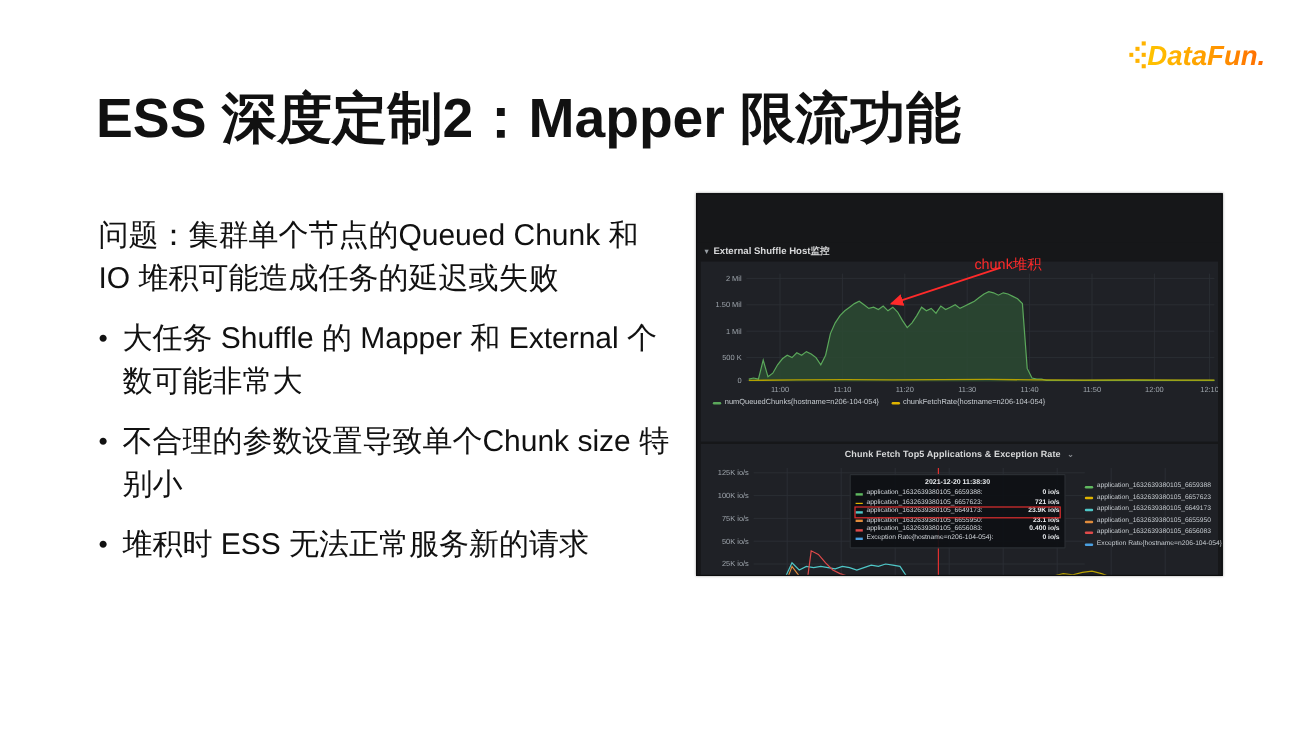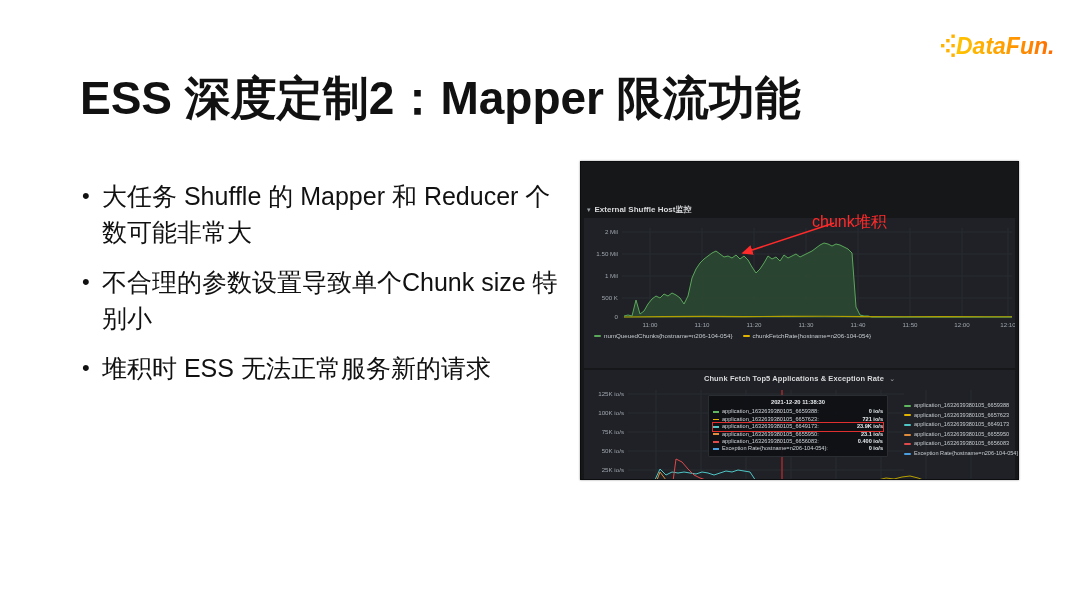--- a/index.html
+++ b/index.html
@@ -50,21 +50,21 @@
     display:inline-block;border:1.4px solid #e02f2f;padding:1px 4px 1px 4px;
     position:relative;left:-38px;
   }
   .ptitle-plain{display:inline-block;}
   .ptitle-plain .cv{color:#8e9196;font-size:7px;margin-left:3px;}
   .plot{position:relative;width:100%;}
   .plot svg{display:block;width:100%;height:100%;}
   .axis-lbl{fill:#9fa6ad;font-size:6.2px;font-family:"Liberation Sans",sans-serif;}
   .grid-l{stroke:#2c3036;stroke-width:.7;}
   .annot{
-    position:absolute;color:#ff2a2a;font-size:16px;font-weight:500;
+    position:absolute;color:#ff2a2a;font-size:12px;font-weight:500;
     white-space:nowrap;font-family:"Liberation Sans","DejaVu Sans",sans-serif;
   }
   .legend-row{
     display:flex;gap:10px;padding:2px 0 0 10px;align-items:center;
     color:#c7ccd1;font-size:6.2px;
   }
   .legend-row .item{display:flex;align-items:center;gap:3px;}
   .swatch{width:7px;height:2px;display:inline-block;border-radius:1px;}
   
   .tooltip{
@@ -106,24 +106,25 @@
       <rect x="10.4" y="4.5" width="3.4" height="3.4"></rect>
         <rect x="10.4" y="23.5" width="3.4" height="3.4"></rect>
     </g>
     <text x="15" y="24" font-family="Liberation Sans, sans-serif" font-size="23" font-weight="bold" font-style="italic" fill="url(#gf)">DataFun.</text>
   </svg>
 </div>
 
 <div class="slide-title">ESS 深度定制2：Mapper 限流功能</div>
 
 <div class="body-col">
+  <p class="lead">问题：集群单个节点的Queued Chunk 和 IO 堆积可能造成任务的延迟或失败</p>
 
   <div class="bullet">
     <span class="dot">•</span>
-    <span class="btext">大任务 Shuffle 的 Mapper 和 Reducer 个数可能非常大</span>
+    <span class="btext">大任务 Shuffle 的 Mapper 和 External 个数可能非常大</span>
   </div>
   <div class="bullet">
     <span class="dot">•</span>
     <span class="btext">不合理的参数设置导致单个Chunk size 特别小</span>
   </div>
   <div class="bullet">
     <span class="dot">•</span>
     <span class="btext">堆积时 ESS 无法正常服务新的请求</span>
   </div>
 </div>

